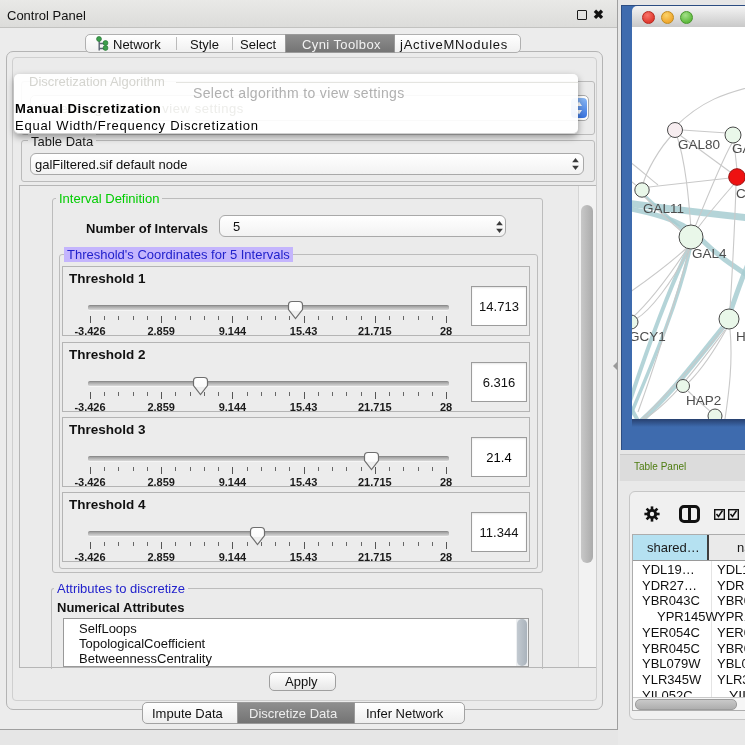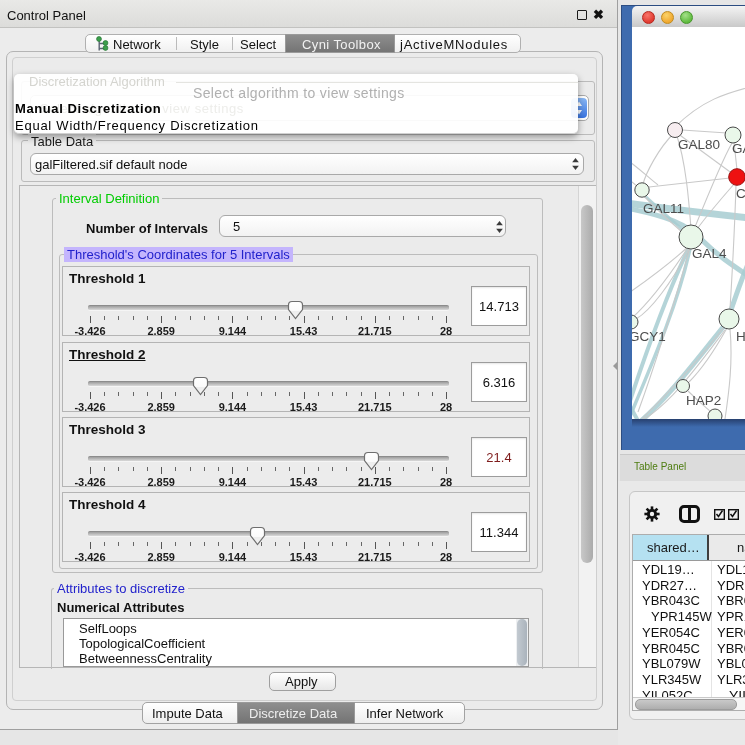--- a/index.html
+++ b/index.html
@@ -98,21 +98,21 @@
         <stop offset="0" stop-color="#ffffff"></stop>
         <stop offset="0.55" stop-color="#fafafa"></stop>
         <stop offset="0.56" stop-color="#ededed"></stop>
         <stop offset="1" stop-color="#f2f2f2"></stop>
       </linearGradient>
     </defs>
 </svg>
 <div class="abs" style="left:471px;top:286px;width:56px;height:40px;background:#fff;border:1px solid #9c9c9c;box-shadow:inset 0 1px 2px rgba(0,0,0,0.10);box-sizing:border-box;"></div>
 <div class="abs" style="left:471px;top:299px;width:56px;text-align:center;font-size:13px;color:#111;font-family:'Liberation Sans',sans-serif;position:absolute;">14.713</div>
 <div class="abs" style="left:62px;top:342px;width:468px;height:70px;border:1px solid #b4b4b4;background:#ececec;box-sizing:border-box;"></div>
-<div class="txt" style="left:69px;top:347px;font-size:13.5px;font-weight:bold;color:#111;text-decoration:underline;">Threshold 2</div>
+<div class="txt" style="left:69px;top:347px;font-size:13.5px;font-weight:bold;color:#111;">Threshold 2</div>
 <div class="abs" style="left:88px;top:381px;width:361px;height:4px;border-radius:2px;background:linear-gradient(#9d9d9d,#d9d9d9);border-top:1px solid #8c8c8c;border-bottom:1px solid #f5f5f5;"></div>
 <div class="abs" style="left:90px;top:392px;width:357px;height:4px;background:repeating-linear-gradient(90deg,#666 0,#666 1px,transparent 1px,transparent 14.24px);"></div>
 <div class="abs" style="left:90.0px;top:392px;width:1px;height:7px;background:#555;"></div>
 <div class="abs" style="left:161.2px;top:392px;width:1px;height:7px;background:#555;"></div>
 <div class="abs" style="left:232.4px;top:392px;width:1px;height:7px;background:#555;"></div>
 <div class="abs" style="left:303.6px;top:392px;width:1px;height:7px;background:#555;"></div>
 <div class="abs" style="left:374.8px;top:392px;width:1px;height:7px;background:#555;"></div>
 <div class="abs" style="left:446.0px;top:392px;width:1px;height:7px;background:#555;"></div>
 <div class="txt" style="left:90.0px;top:401px;transform:translateX(-50%);font-size:11px;font-weight:bold;color:#1a1a1a;">-3.426</div>
 <div class="txt" style="left:161.2px;top:401px;transform:translateX(-50%);font-size:11px;font-weight:bold;color:#1a1a1a;">2.859</div>
@@ -154,21 +154,21 @@
 <defs>
       <linearGradient id="tg417" x1="0" y1="0" x2="0" y2="1">
         <stop offset="0" stop-color="#ffffff"></stop>
         <stop offset="0.55" stop-color="#fafafa"></stop>
         <stop offset="0.56" stop-color="#ededed"></stop>
         <stop offset="1" stop-color="#f2f2f2"></stop>
       </linearGradient>
     </defs>
 </svg>
 <div class="abs" style="left:471px;top:437px;width:56px;height:40px;background:#fff;border:1px solid #9c9c9c;box-shadow:inset 0 1px 2px rgba(0,0,0,0.10);box-sizing:border-box;"></div>
-<div class="abs" style="left:471px;top:450px;width:56px;text-align:center;font-size:13px;color:#7f1d1d;font-family:'Liberation Sans',sans-serif;position:absolute;">21.4</div>
+<div class="abs" style="left:471px;top:450px;width:56px;text-align:center;font-size:13px;color:#000000;font-family:'Liberation Sans',sans-serif;position:absolute;">21.4</div>
 <div class="abs" style="left:62px;top:492px;width:468px;height:70px;border:1px solid #b4b4b4;background:#ececec;box-sizing:border-box;"></div>
 <div class="txt" style="left:69px;top:497px;font-size:13.5px;font-weight:bold;color:#111;">Threshold 4</div>
 <div class="abs" style="left:88px;top:531px;width:361px;height:4px;border-radius:2px;background:linear-gradient(#9d9d9d,#d9d9d9);border-top:1px solid #8c8c8c;border-bottom:1px solid #f5f5f5;"></div>
 <div class="abs" style="left:90px;top:542px;width:357px;height:4px;background:repeating-linear-gradient(90deg,#666 0,#666 1px,transparent 1px,transparent 14.24px);"></div>
 <div class="abs" style="left:90.0px;top:542px;width:1px;height:7px;background:#555;"></div>
 <div class="abs" style="left:161.2px;top:542px;width:1px;height:7px;background:#555;"></div>
 <div class="abs" style="left:232.4px;top:542px;width:1px;height:7px;background:#555;"></div>
 <div class="abs" style="left:303.6px;top:542px;width:1px;height:7px;background:#555;"></div>
 <div class="abs" style="left:374.8px;top:542px;width:1px;height:7px;background:#555;"></div>
 <div class="abs" style="left:446.0px;top:542px;width:1px;height:7px;background:#555;"></div>
@@ -327,21 +327,21 @@
   <div class="abs" style="left:0;top:25px;width:113px;height:1px;background:#9a9a9a;"></div>
   <div class="txt" style="left:14px;top:5px;font-size:13px;color:#1a1a1a;">shared…</div>
   <div class="txt" style="left:104px;top:5px;font-size:13px;color:#1a1a1a;">na</div>
   <div class="abs" style="left:78px;top:26px;width:1px;height:136px;background:#e4e4e4;"></div>
   <div class="txt" style="left:9px;top:27px;font-size:13px;color:#111;">YDL19…</div>
 <div class="txt" style="left:84px;top:27px;font-size:13px;color:#111;">YDL1</div>
 <div class="txt" style="left:9px;top:43px;font-size:13px;color:#111;">YDR27…</div>
 <div class="txt" style="left:84px;top:43px;font-size:13px;color:#111;">YDR2</div>
 <div class="txt" style="left:9px;top:58px;font-size:13px;color:#111;">YBR043C</div>
 <div class="txt" style="left:84px;top:58px;font-size:13px;color:#111;">YBR0</div>
-<div class="txt" style="left:18px;top:74px;font-size:13px;color:#111;">YPR145W</div>
+<div class="txt" style="left:24px;top:74px;font-size:13px;color:#111;">YPR145W</div>
 <div class="txt" style="left:84px;top:74px;font-size:13px;color:#111;">YPR1</div>
 <div class="txt" style="left:9px;top:90px;font-size:13px;color:#111;">YER054C</div>
 <div class="txt" style="left:84px;top:90px;font-size:13px;color:#111;">YER0</div>
 <div class="txt" style="left:9px;top:106px;font-size:13px;color:#111;">YBR045C</div>
 <div class="txt" style="left:84px;top:106px;font-size:13px;color:#111;">YBR0</div>
 <div class="txt" style="left:9px;top:121px;font-size:13px;color:#111;">YBL079W</div>
 <div class="txt" style="left:84px;top:121px;font-size:13px;color:#111;">YBL0</div>
 <div class="txt" style="left:9px;top:137px;font-size:13px;color:#111;">YLR345W</div>
 <div class="txt" style="left:84px;top:137px;font-size:13px;color:#111;">YLR3</div>
 <div class="txt" style="left:9px;top:153px;font-size:13px;color:#111;">YIL052C</div>

